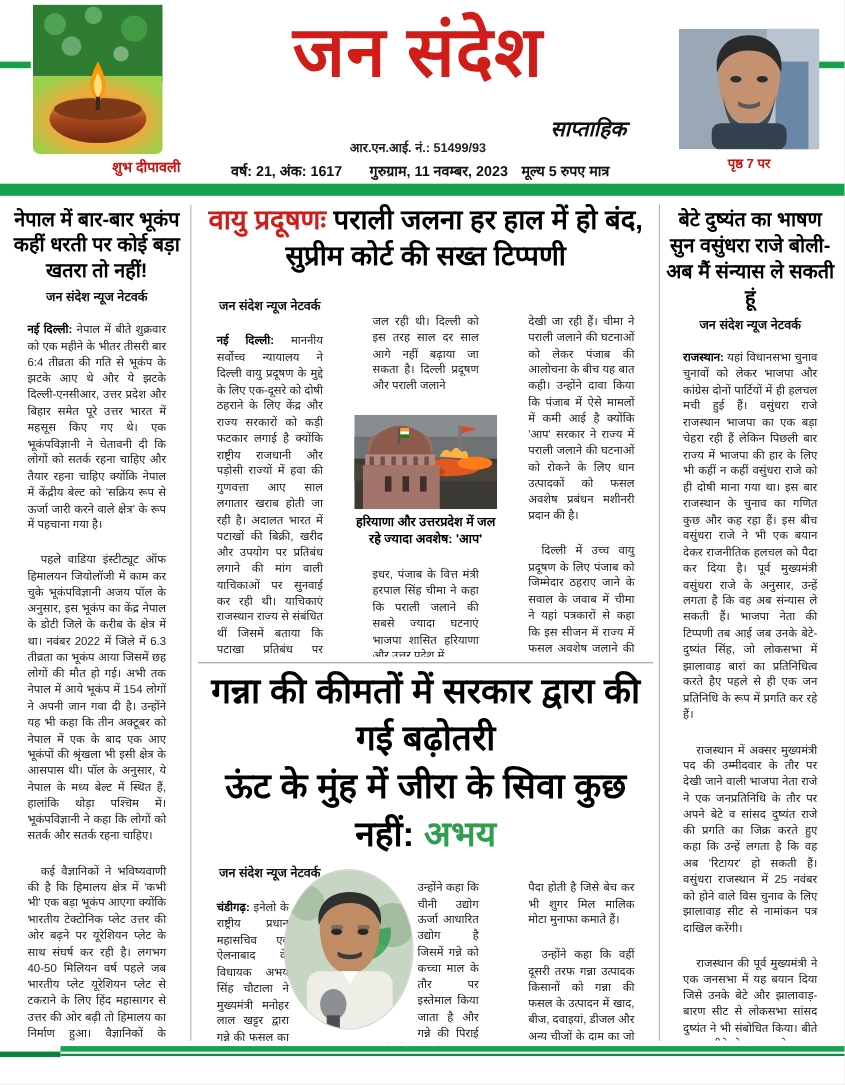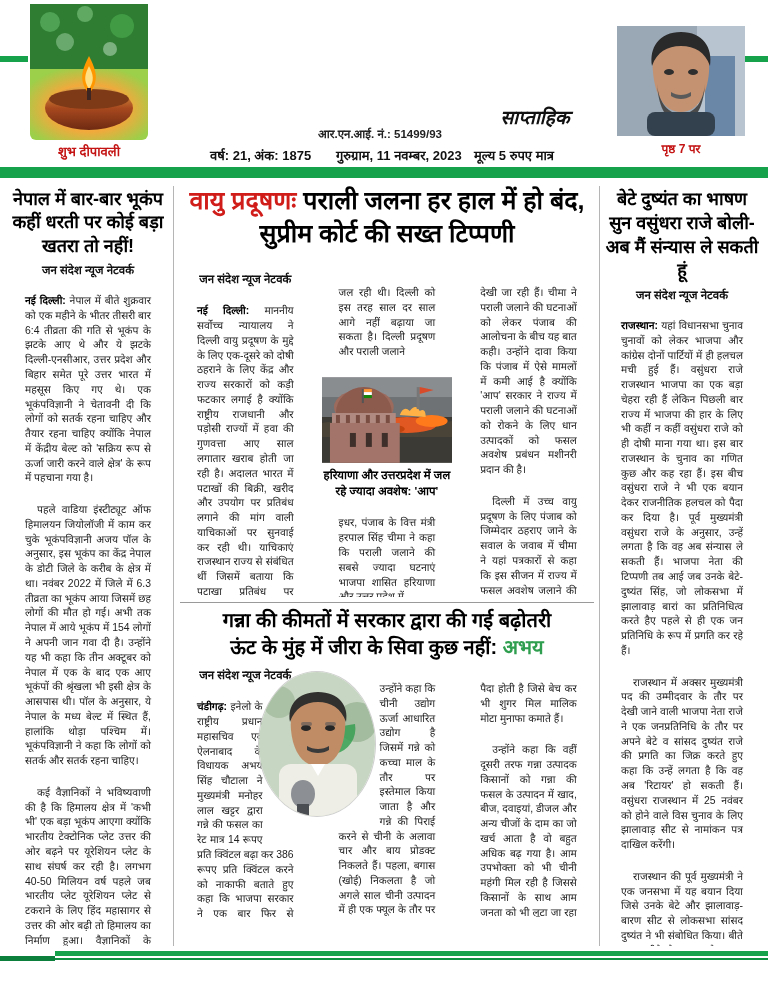--- a/index.html
+++ b/index.html
@@ -2,21 +2,21 @@
 <html><head>
 <meta charset="utf-8">
 <style>
   *{margin:0;padding:0;box-sizing:border-box}
   body{background:#d9d9d9;font-family:"Liberation Sans","DejaVu Sans",sans-serif}
   .page{position:relative;width:768px;height:986px;margin:0 auto;background:#ffffff;overflow:hidden;color:#111}
 
   
   .side-line{position:absolute;height:6px;background:#16a24b}
   .diya-wrap{position:absolute;left:30px;top:4px;width:118px;height:136px;overflow:hidden;border-radius:0 0 6px 6px}
-  .diya-caption{position:absolute;left:14px;top:142px;width:150px;text-align:center;color:#c41414;font-weight:bold;font-size:13px}
+  .diya-caption{position:absolute;left:14px;top:142px;width:150px;text-align:right;color:#c41414;font-weight:bold;font-size:13px}
   .mast-center{position:absolute;left:160px;top:14px;width:440px;text-align:center}
   .paper-title{font-size:64px;line-height:1.05;font-weight:bold;color:#d01d1a;letter-spacing:1px}
   .tagline{position:absolute;left:470px;top:104px;width:130px;text-align:center;font-style:italic;font-weight:bold;font-size:19px;color:#111}
   .rni{position:absolute;left:160px;top:126px;width:440px;text-align:center;font-size:11.5px;font-weight:bold;color:#222}
   .date-item{position:absolute;top:146px;font-size:13px;font-weight:bold;color:#111;white-space:nowrap}
   .mast-photo{position:absolute;left:617px;top:26px;width:128px;height:110px;overflow:hidden}
   .photo-caption{position:absolute;left:617px;top:140px;width:128px;text-align:center;color:#c41414;font-weight:bold;font-size:12px}
   .green-top{position:absolute;left:0;top:167px;width:768px;height:11px;background:#16a24b}
 
   
@@ -38,21 +38,21 @@
   .nepal-head{font-size:18px;font-weight:bold;text-align:center;line-height:1.3;color:#000;margin-bottom:4px}
 
   .middle{position:absolute;left:180px;top:184px;width:414px;height:764px;overflow:hidden}
   .poll-head{text-align:center;font-size:25px;font-weight:bold;line-height:1.32;color:#000;margin-bottom:19px}
   .poll-head .kicker{color:#d01d1a}
   .cols{display:flex;gap:11px}
   .col{flex:0 0 130.6px;overflow:hidden}
   .poll-cols{height:328px}
   .court-photo{width:100%;height:86px;margin:4px 0;display:block}
   .mid-rule{width:100%;height:1px;background:#9a9a9a;margin:5px 0 4px}
-  .sugar-head{text-align:center;font-size:20px;font-weight:bold;line-height:1.35;color:#000;margin-bottom:4px}
+  .sugar-head{text-align:center;font-size:32px;font-weight:bold;line-height:1.35;color:#000;margin-bottom:4px}
   .sugar-head .accent{color:#2f9e4e}
   .sugar-cols{position:relative;height:252px}
   .abhay-photo{position:absolute;left:78px;top:6px;width:118px;height:146px;border-radius:50%;overflow:hidden;border:1px solid #cfcfcf}
   .sp-r{float:right;width:48px;height:150px}
   .sp-l{float:left;width:58px;height:158px}
 
   .vasundhara{position:absolute;left:604px;top:188px;width:156px;height:758px;overflow:hidden}
   .vas-head{font-size:18px;font-weight:bold;text-align:center;line-height:1.32;color:#000;margin-bottom:4px}
 </style>
 </head>
@@ -86,24 +86,27 @@
       <rect y="65" width="118" height="71" fill="url(#glow)"></rect>
       <ellipse cx="59" cy="104" rx="44" ry="22" fill="url(#bowl)"></ellipse>
       <ellipse cx="59" cy="95" rx="40" ry="10" fill="#7e3a16"></ellipse>
       <path d="M59 52 C66 66 70 76 59 90 C48 76 52 66 59 52 Z" fill="#ff9800"></path>
       <path d="M59 62 C63 70 65 76 59 85 C53 76 55 70 59 62 Z" fill="#ffe082"></path>
       <rect x="57" y="84" width="4" height="12" fill="#3e2723"></rect>
     </svg>
   </div>
   <div class="diya-caption">शुभ दीपावली</div>
 
+  <div class="mast-center">
+    <div class="paper-title">जन संदेश</div>
+  </div>
   <div class="tagline">साप्ताहिक</div>
   <div class="rni">आर.एन.आई.  नं.:  51499/93</div>
 
-  <div class="date-item" style="left:210px">वर्ष: 21, अंक: 1875</div>
+  <div class="date-item" style="left:210px">वर्ष: 21, अंक: 1617</div>
   <div class="date-item" style="left:336px">गुरुग्राम, 11 नवम्बर, 2023</div>
   <div class="date-item" style="left:474px">मूल्य 5 रुपए मात्र</div>
 
   <div class="mast-photo">
     <svg width="128" height="110" viewBox="0 0 128 110">
       <rect width="128" height="110" fill="#9aa7b5"></rect>
       <rect x="80" y="0" width="48" height="110" fill="#b8c4cf"></rect>
       <rect x="88" y="30" width="30" height="80" fill="#6b87a8"></rect>
       <path d="M64 8 C84 8 94 24 92 46 C90 70 80 86 64 86 C48 86 38 70 36 46 C34 24 44 8 64 8 Z" fill="#c49271"></path>
       <path d="M64 6 C86 6 96 22 93 40 C88 26 78 20 64 20 C50 20 40 26 35 40 C32 22 42 6 64 6 Z" fill="#2a2a2a"></path>

